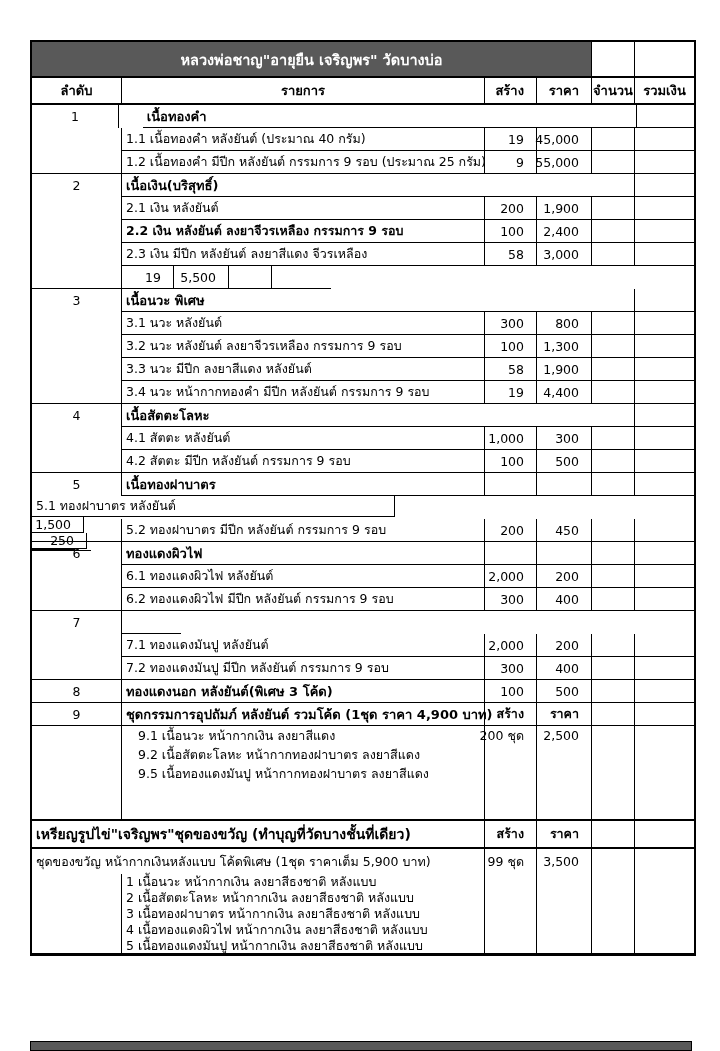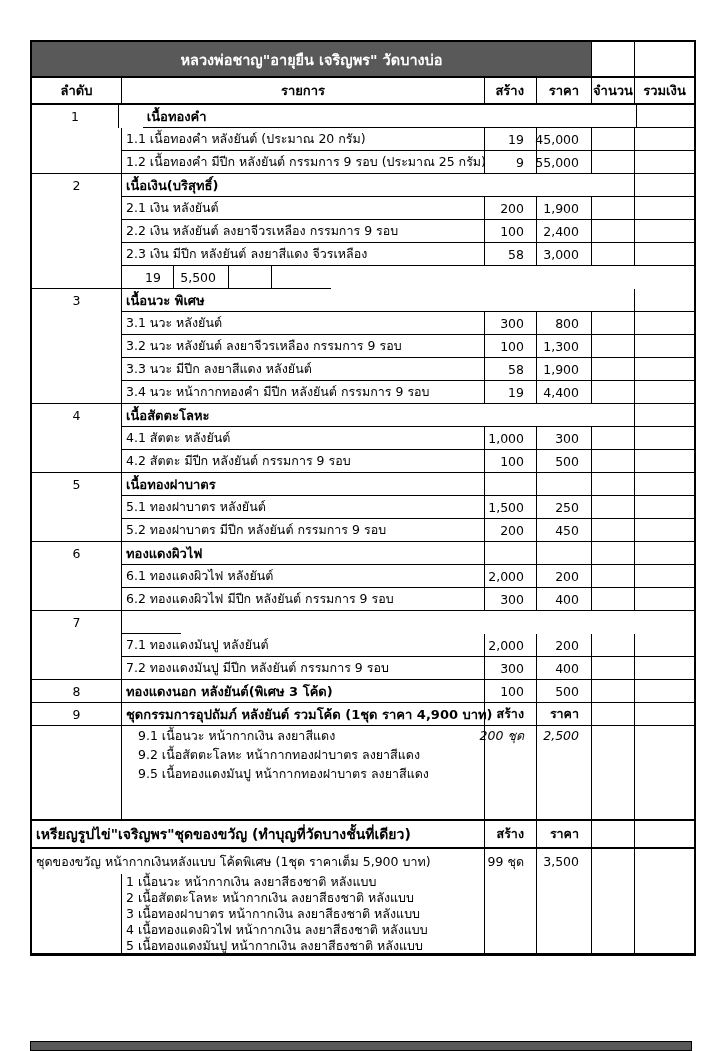--- a/index.html
+++ b/index.html
@@ -31,21 +31,21 @@
   .title-cell{background:#595959;color:#ffffff;font-weight:bold;font-size:14.5px;}
   
   .t-colhead{height:27px;}
   .t-colhead .cell{border-bottom-width:2px;font-weight:bold;font-size:13px;}
   
   .col{flex-direction:column;align-items:flex-start;justify-content:flex-start;padding-left:4px;}
   .line{white-space:nowrap;font-size:12.5px;}
   .t-multi .cell{border-bottom-width:2px;}
   .t-multi .line{line-height:19px;}
   .t-multi .ind .line{padding-left:12px;}
-  .t-multi .top{align-items:flex-start;line-height:19px;font-style:italic;}
+  .t-multi .top{align-items:flex-start;line-height:19px;}
   .t-big_header .cell{border-bottom-width:2px;}
   .bigname{font-size:14px;}
   .t-gift_header .cell{border-bottom:none;}
   .t-gift_lines .line{line-height:16px;}
   
   .bottom-bar{
     position:absolute;left:30px;top:1041px;width:662px;height:10px;
     background:#595959;border:1px solid #000;box-sizing:border-box;
   }
 </style>
@@ -67,21 +67,21 @@
     <div class="cell ac" style="width:59px">รวมเงิน</div>
   </div>
   <div id="rows">
       <div class="row t-section" style="height: 23px;">
         <div class="cell ac nb" style="width: 90px;">1</div>
         <div class="cell al b sec" style="width: 513px; margin-left: 24px;">เนื้อทองคำ</div>
         <div class="cell" style="width: 59px;"></div>
       </div>
       <div class="row t-item" style="height: 23px;">
         <div class="cell ac nb" style="width: 90px;"></div>
-        <div class="cell al" style="width: 363px;">1.1 เนื้อทองคำ หลังยันต์ (ประมาณ 20 กรัม)</div>
+        <div class="cell al" style="width: 363px;">1.1 เนื้อทองคำ หลังยันต์ (ประมาณ 40 กรัม)</div>
         <div class="cell ar" style="width: 52px;">19</div>
         <div class="cell ar" style="width: 55px;">45,000</div>
         <div class="cell" style="width: 43px;"></div>
         <div class="cell" style="width: 59px;"></div>
       </div>
       <div class="row t-item" style="height: 23px;">
         <div class="cell ac" style="width: 90px;"></div>
         <div class="cell al" style="width: 363px;">1.2 เนื้อทองคำ มีปีก หลังยันต์ กรรมการ 9 รอบ (ประมาณ 25 กรัม)</div>
         <div class="cell ar" style="width: 52px;">9</div>
         <div class="cell ar" style="width: 55px;">55,000</div>
@@ -96,21 +96,21 @@
       <div class="row t-item" style="height: 23px;">
         <div class="cell ac nb" style="width: 90px;"></div>
         <div class="cell al" style="width: 363px;">2.1 เงิน หลังยันต์</div>
         <div class="cell ar" style="width: 52px;">200</div>
         <div class="cell ar" style="width: 55px;">1,900</div>
         <div class="cell" style="width: 43px;"></div>
         <div class="cell" style="width: 59px;"></div>
       </div>
       <div class="row t-item" style="height: 23px;">
         <div class="cell ac nb" style="width: 90px;"></div>
-        <div class="cell al" style="width: 363px;">2.2 เงิน หลังยันต์ ลงยาจีวรเหลือง กรรมการ 9 รอบ</div>
+        <div class="cell al" style="width: 363px; font-weight: bold;">2.2 เงิน หลังยันต์ ลงยาจีวรเหลือง กรรมการ 9 รอบ</div>
         <div class="cell ar" style="width: 52px;">100</div>
         <div class="cell ar" style="width: 55px;">2,400</div>
         <div class="cell" style="width: 43px;"></div>
         <div class="cell" style="width: 59px;"></div>
       </div>
       <div class="row t-item" style="height: 23px;">
         <div class="cell ac nb" style="width: 90px;"></div>
         <div class="cell al" style="width: 363px;">2.3 เงิน มีปีก หลังยันต์ ลงยาสีแดง จีวรเหลือง</div>
         <div class="cell ar" style="width: 52px;">58</div>
         <div class="cell ar" style="width: 55px;">3,000</div>
@@ -183,21 +183,21 @@
         <div class="cell" style="width: 59px;"></div>
       </div>
       <div class="row t-section_cells" style="height: 23px;">
         <div class="cell ac nb" style="width: 90px;">5</div>
         <div class="cell al b sec" style="width: 363px;">เนื้อทองฝาบาตร</div>
         <div class="cell ar" style="width: 52px;"></div>
         <div class="cell ar" style="width: 55px;"></div>
         <div class="cell" style="width: 43px;"></div>
         <div class="cell" style="width: 59px;"></div>
       </div>
-      <div class="row t-item" style="height: 23px;">
+      <div class="row t-item" style="height: 23px; flex-direction: column;">
         <div class="cell ac nb" style="width: 90px;"></div>
         <div class="cell al" style="width: 363px;">5.1 ทองฝาบาตร หลังยันต์</div>
         <div class="cell ar" style="width: 52px;">1,500</div>
         <div class="cell ar" style="width: 55px;">250</div>
         <div class="cell" style="width: 43px;"></div>
         <div class="cell" style="width: 59px;"></div>
       </div>
       <div class="row t-item" style="height: 23px;">
         <div class="cell ac" style="width: 90px;"></div>
         <div class="cell al" style="width: 363px;">5.2 ทองฝาบาตร มีปีก หลังยันต์ กรรมการ 9  รอบ</div>

